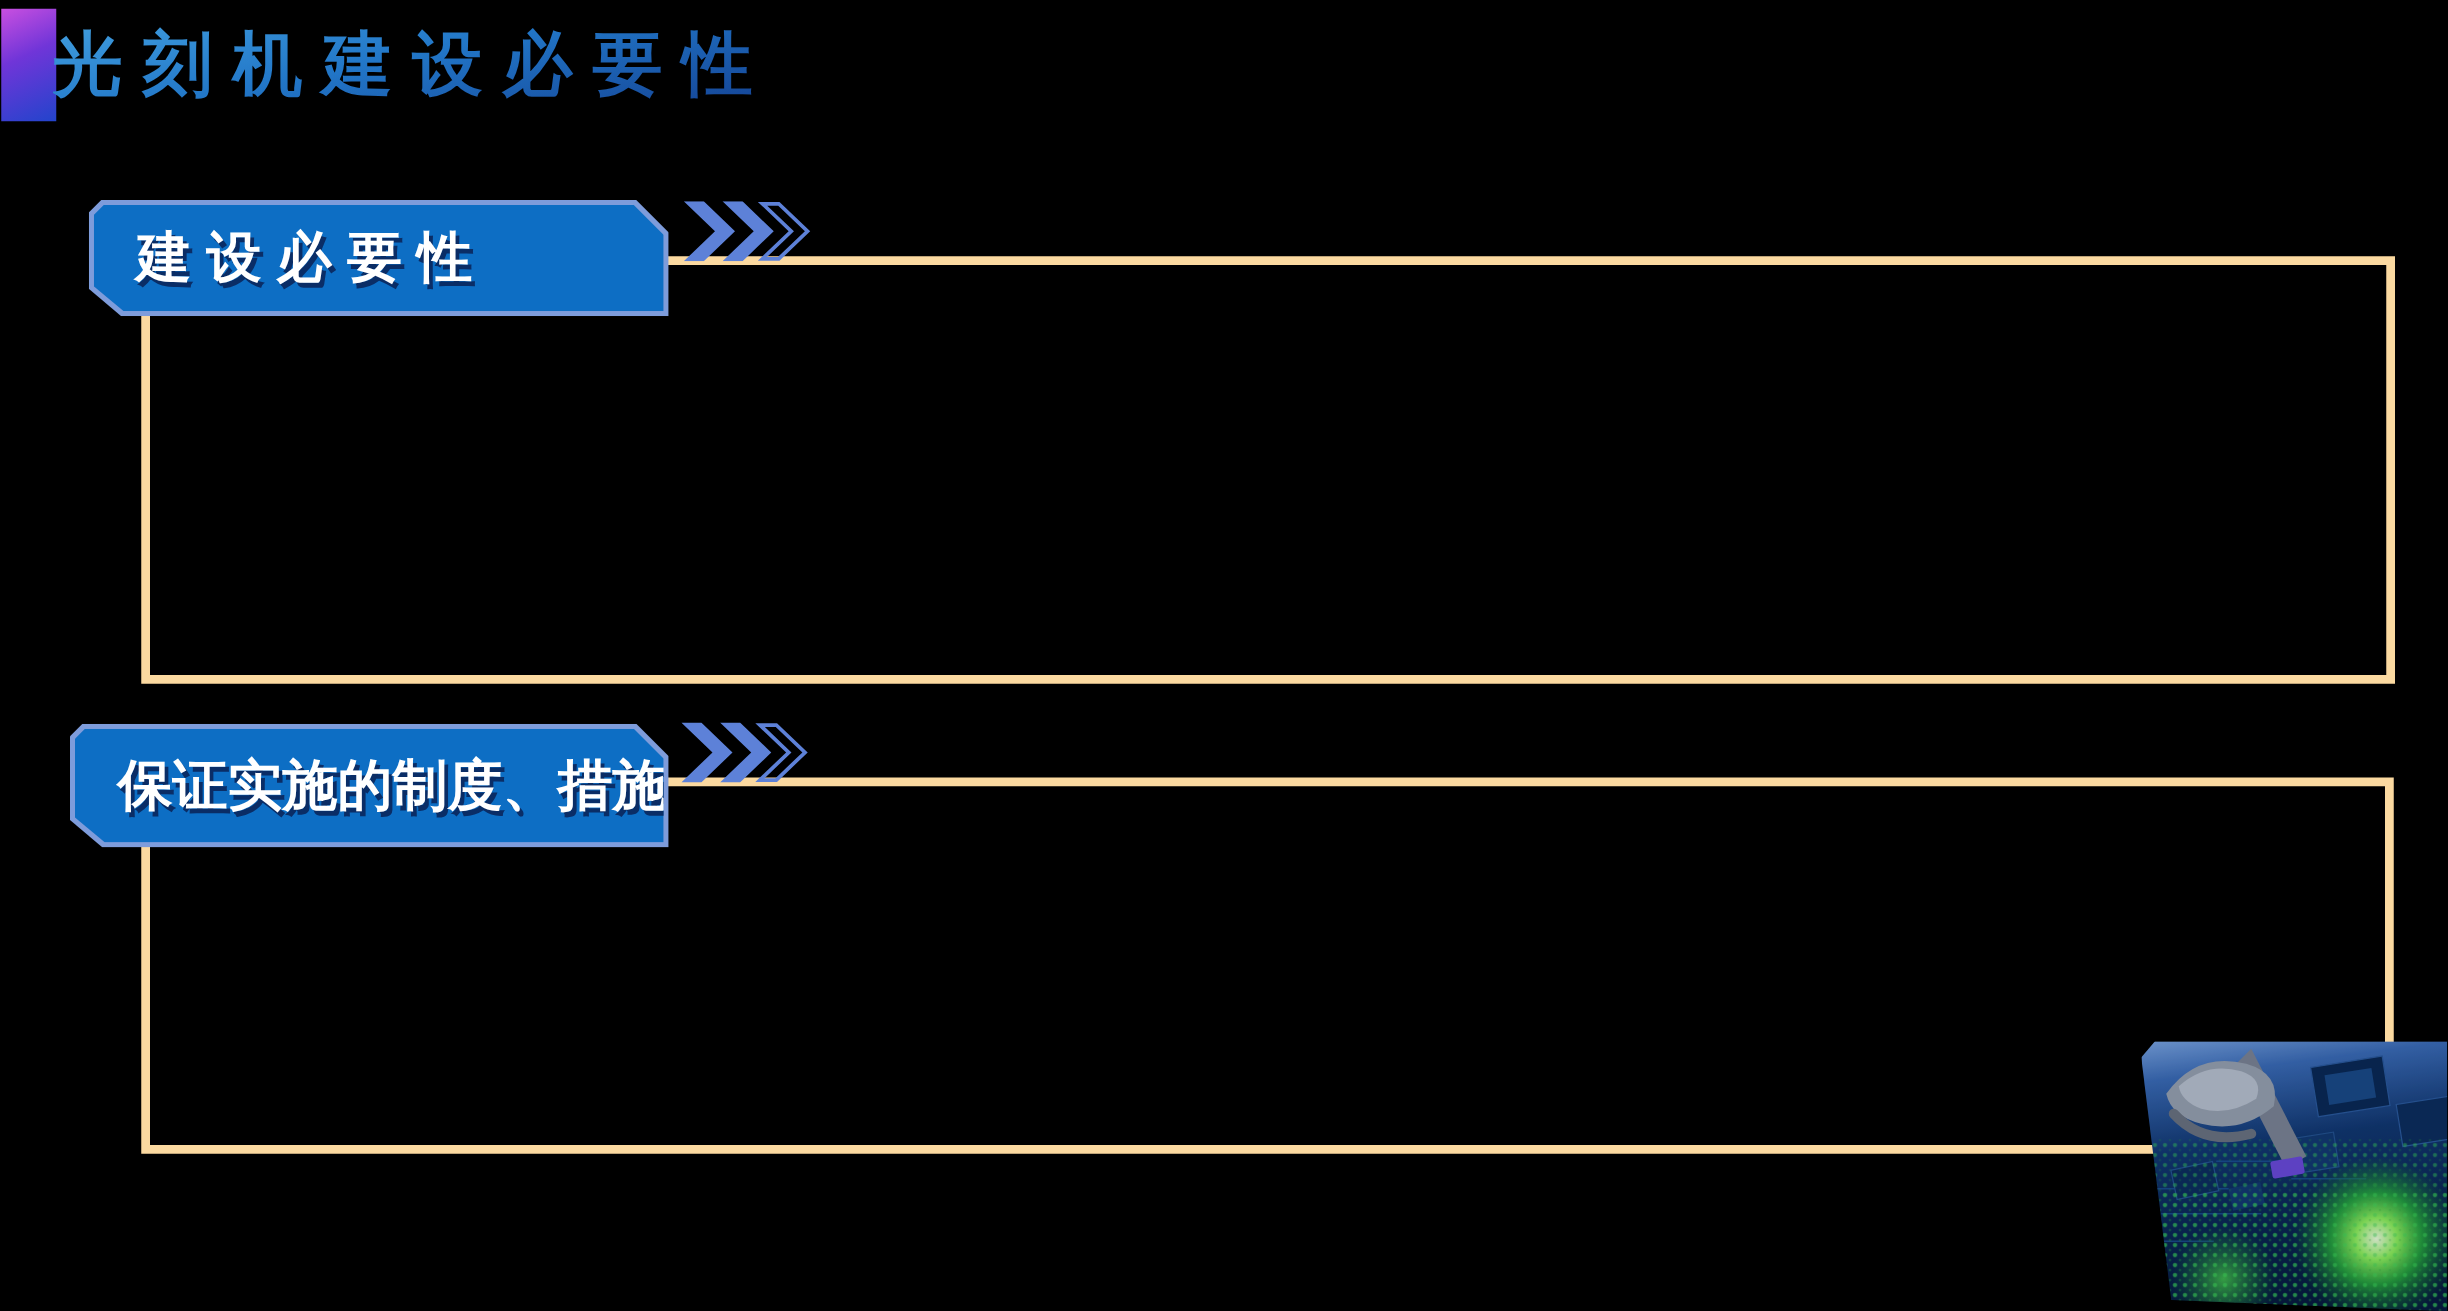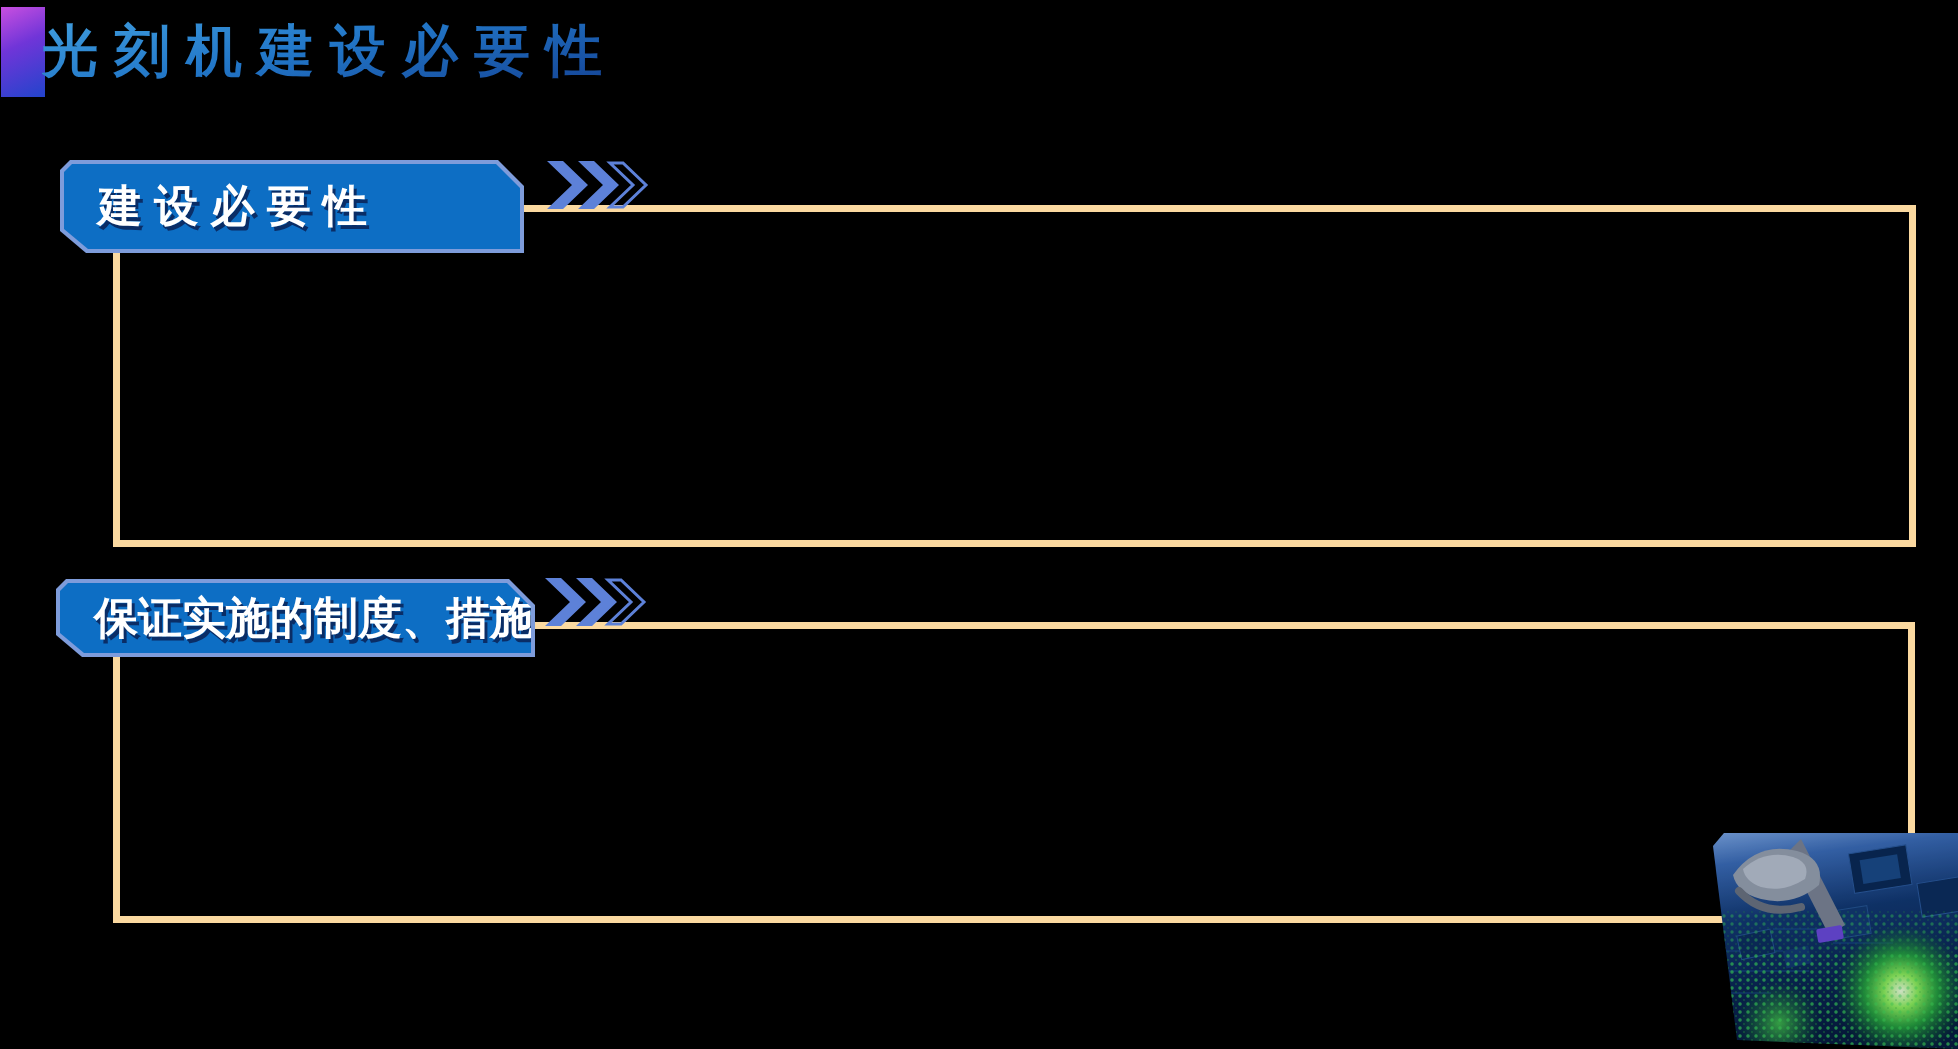--- a/index.html
+++ b/index.html
@@ -33,22 +33,22 @@
   
   .banner{
     background:var(--banner_border);
     clip-path:polygon(0 10px,10px 0,calc(100% - 26px) 0,100% 26px,100% 100%,26px 100%,0 calc(100% - 22px));
   }
   .banner-inner{
     position:absolute;inset:4px;background:var(--banner_fill);
     clip-path:polygon(0 8px,8px 0,calc(100% - 24px) 0,100% 24px,100% 100%,24px 100%,0 calc(100% - 20px));
     display:flex;align-items:center;
   }
-  .banner-1{left:60px;top:160px;width:464px;height:93px;}
-  .banner-2{left:56px;top:579px;width:479px;height:78px;}
+  .banner-1{left:71px;top:160px;width:464px;height:93px;}
+  .banner-2{left:56px;top:579px;width:479px;height:99px;}
   .banner-label{
     color:var(--banner_text_color);font-weight:900;font-size:44px;
     padding-left:34px;white-space:nowrap;
     text-shadow:3px 4px 0 var(--banner_text_shadow);
   }
 
   
   .chevrons{width:104px;height:48px;}
   .chevrons-1{left:547px;top:161px;}
   .chevrons-2{left:545px;top:578px;}

